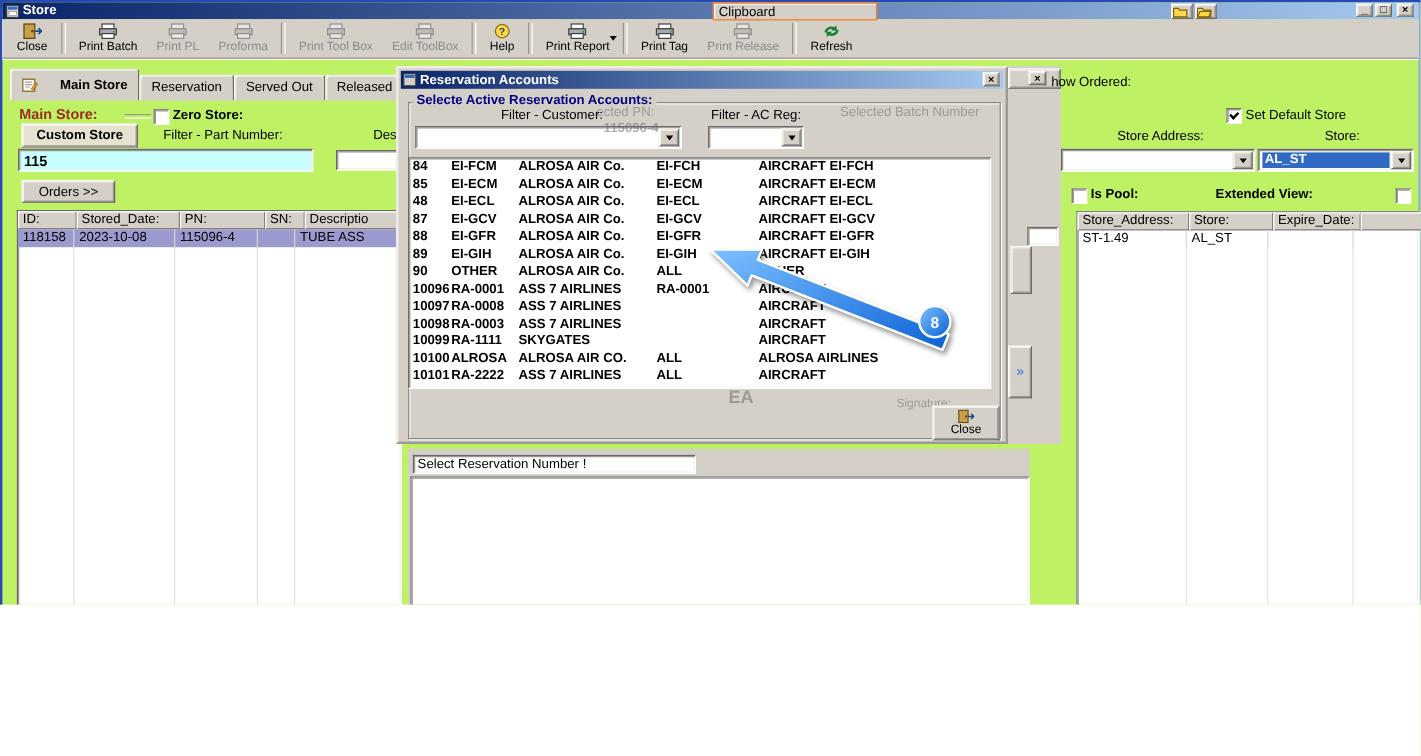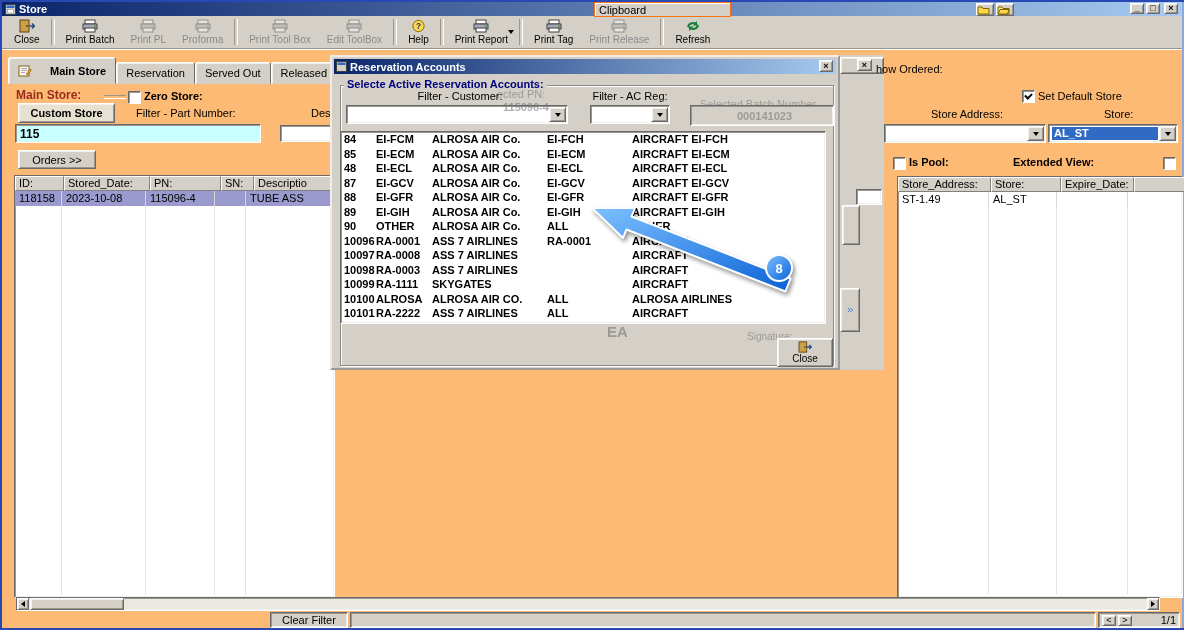--- a/index.html
+++ b/index.html
@@ -1,17 +1,17 @@
 <!DOCTYPE html>
 <html><head>
 <meta charset="utf-8">
 <style>
   html,body{margin:0;padding:0;}
   body{font-family:"Liberation Sans",sans-serif;font-size:11px;color:#000;}
-  #screen{position:relative;width:1184px;height:630px;background:#fdba74;overflow:hidden;}
+  #screen{position:relative;width:1184px;height:504px;background:#bef264;overflow:hidden;}
   .abs{position:absolute;}
   
   .out{border:1px solid;border-color:#ffffff #6a6a6a #6a6a6a #ffffff;box-shadow:inset 1px 1px 0 #f2f0ec, inset -1px -1px 0 #9a968e;background:#d4d0c8;}
   .in{border:1px solid;border-color:#6a6a6a #ffffff #ffffff #6a6a6a;box-shadow:inset 1px 1px 0 #9a968e, inset -1px -1px 0 #f2f0ec;}
   .white{background:#fff;}
   
   .edge{background:#2848b4;}
   
   .titlebar{left:2px;top:2px;width:1180px;height:14px;background:linear-gradient(90deg,#0a246a,#a6caf0);display:flex;align-items:center;gap:3px;padding-left:3px;box-sizing:border-box;color:#fff;font-weight:bold;}
   .winbtn{width:14px;height:11px;font-size:9px;line-height:9px;text-align:center;padding:0;cursor:default;font-weight:bold;color:#000;}
@@ -341,57 +341,60 @@
       <span class="gc" style="width:68px;">AL_ST</span>
       <span class="gc" style="width:71px;"></span>
     </div>
     <div class="glines" style="height:387px;">
       <span class="gline" style="width:90px;"></span>
         <span class="gline" style="width:67px;"></span>
         <span class="gline" style="width:70px;"></span>
     </div>
   </div>
 
+  <div class="abs" style="left:340px;top:374px;width:518px;height:222px;background:#d4d0c8;">
+    <input class="abs in white" style="left: 4px; top: 5px; width: 228px; height: 14px; padding: 0px 3px; font-family: inherit; font-size: 11px;" readonly="" value="Select Reservation Number !">
+    <div class="abs in white" style="left:2px;top:23px;width:514px;height:183px;"></div>
+    <div class="abs in white" style="left:2px;top:207px;width:514px;height:13px;"></div>
+    <span class="abs lbl" style="left:6px;top:208px;background:#d4d0c8;padding:0 4px;border-right:1px solid #9a968e;height:11px;line-height:11px;font-size:10px;">No Records were Found !</span>
+  </div>
 
   <div class="abs dialog">
     <div class="abs dlg-titlebar">
       <span>
           <svg width="11" height="11" viewBox="0 0 11 11">
             <rect x="0.5" y="0.5" width="10" height="10" fill="#d4d0c8" stroke="#404040"></rect>
             <rect x="1.5" y="1.5" width="8" height="2.5" fill="#316ac5"></rect>
           </svg>
         </span>
       <span class="lbl">Reservation Accounts</span>
       <button class="winbtn out" style="position:absolute;right:3px;top:1px;width:14px;height:12px;">×</button>
     </div>
 
     <div class="abs groupbox" style="left:8px;top:28px;width:492px;height:279px;"></div>
     <span class="abs lbl group-title" style="left:12px;top:21px;">Selecte Active Reservation Accounts:</span>
 
     <span class="abs lbl ghost" style="left:165px;top:31px;">ected PN:</span>
     <span class="abs lbl ghost bold" style="left:171px;top:44px;z-index:3;">115096-4</span>
-    <span class="abs lbl ghost" style="left:368px;top:41px;">Selected Batch Number</span>
+    <span class="abs lbl ghost" style="left:368px;top:31px;">Selected Batch Number</span>
 
     <span class="abs lbl" style="left:20px;top:33px;width:216px;text-align:center;">Filter - Customer:</span>
     <span class="abs lbl" style="left:258px;top:33px;width:80px;text-align:center;">Filter - AC Reg:</span>
 
     <div class="abs combo in" style="left:14px;top:48px;width:222px;height:19px;">
       <span></span>
         <span class="combo-btn out">
           <span class="tri-down"></span>
         </span>
     </div>
     <div class="abs combo in" style="left:258px;top:48px;width:80px;height:19px;">
       <span></span>
         <span class="combo-btn out">
           <span class="tri-down"></span>
         </span>
-    </div>
-    <div class="abs in" style="left:358px;top:48px;width:142px;height:19px;background:#d4d0c8;display:flex;align-items:center;">
-      <span class="lbl ghost bold" style="padding-left:46px;">000141023</span>
     </div>
 
     <div class="abs listbox in" id="accounts-list" style="left:8px;top:74px;width:484px;height:191px;">
         <div class="acc-row">
           <span style="width: 32px;">84</span>
           <span style="width: 56px;">EI-FCM</span>
           <span style="width: 115px;">ALROSA AIR Co.</span>
           <span style="width: 85px;">EI-FCH</span>
           <span style="flex: 1 1 0%;">AIRCRAFT EI-FCH</span>
         </div>

